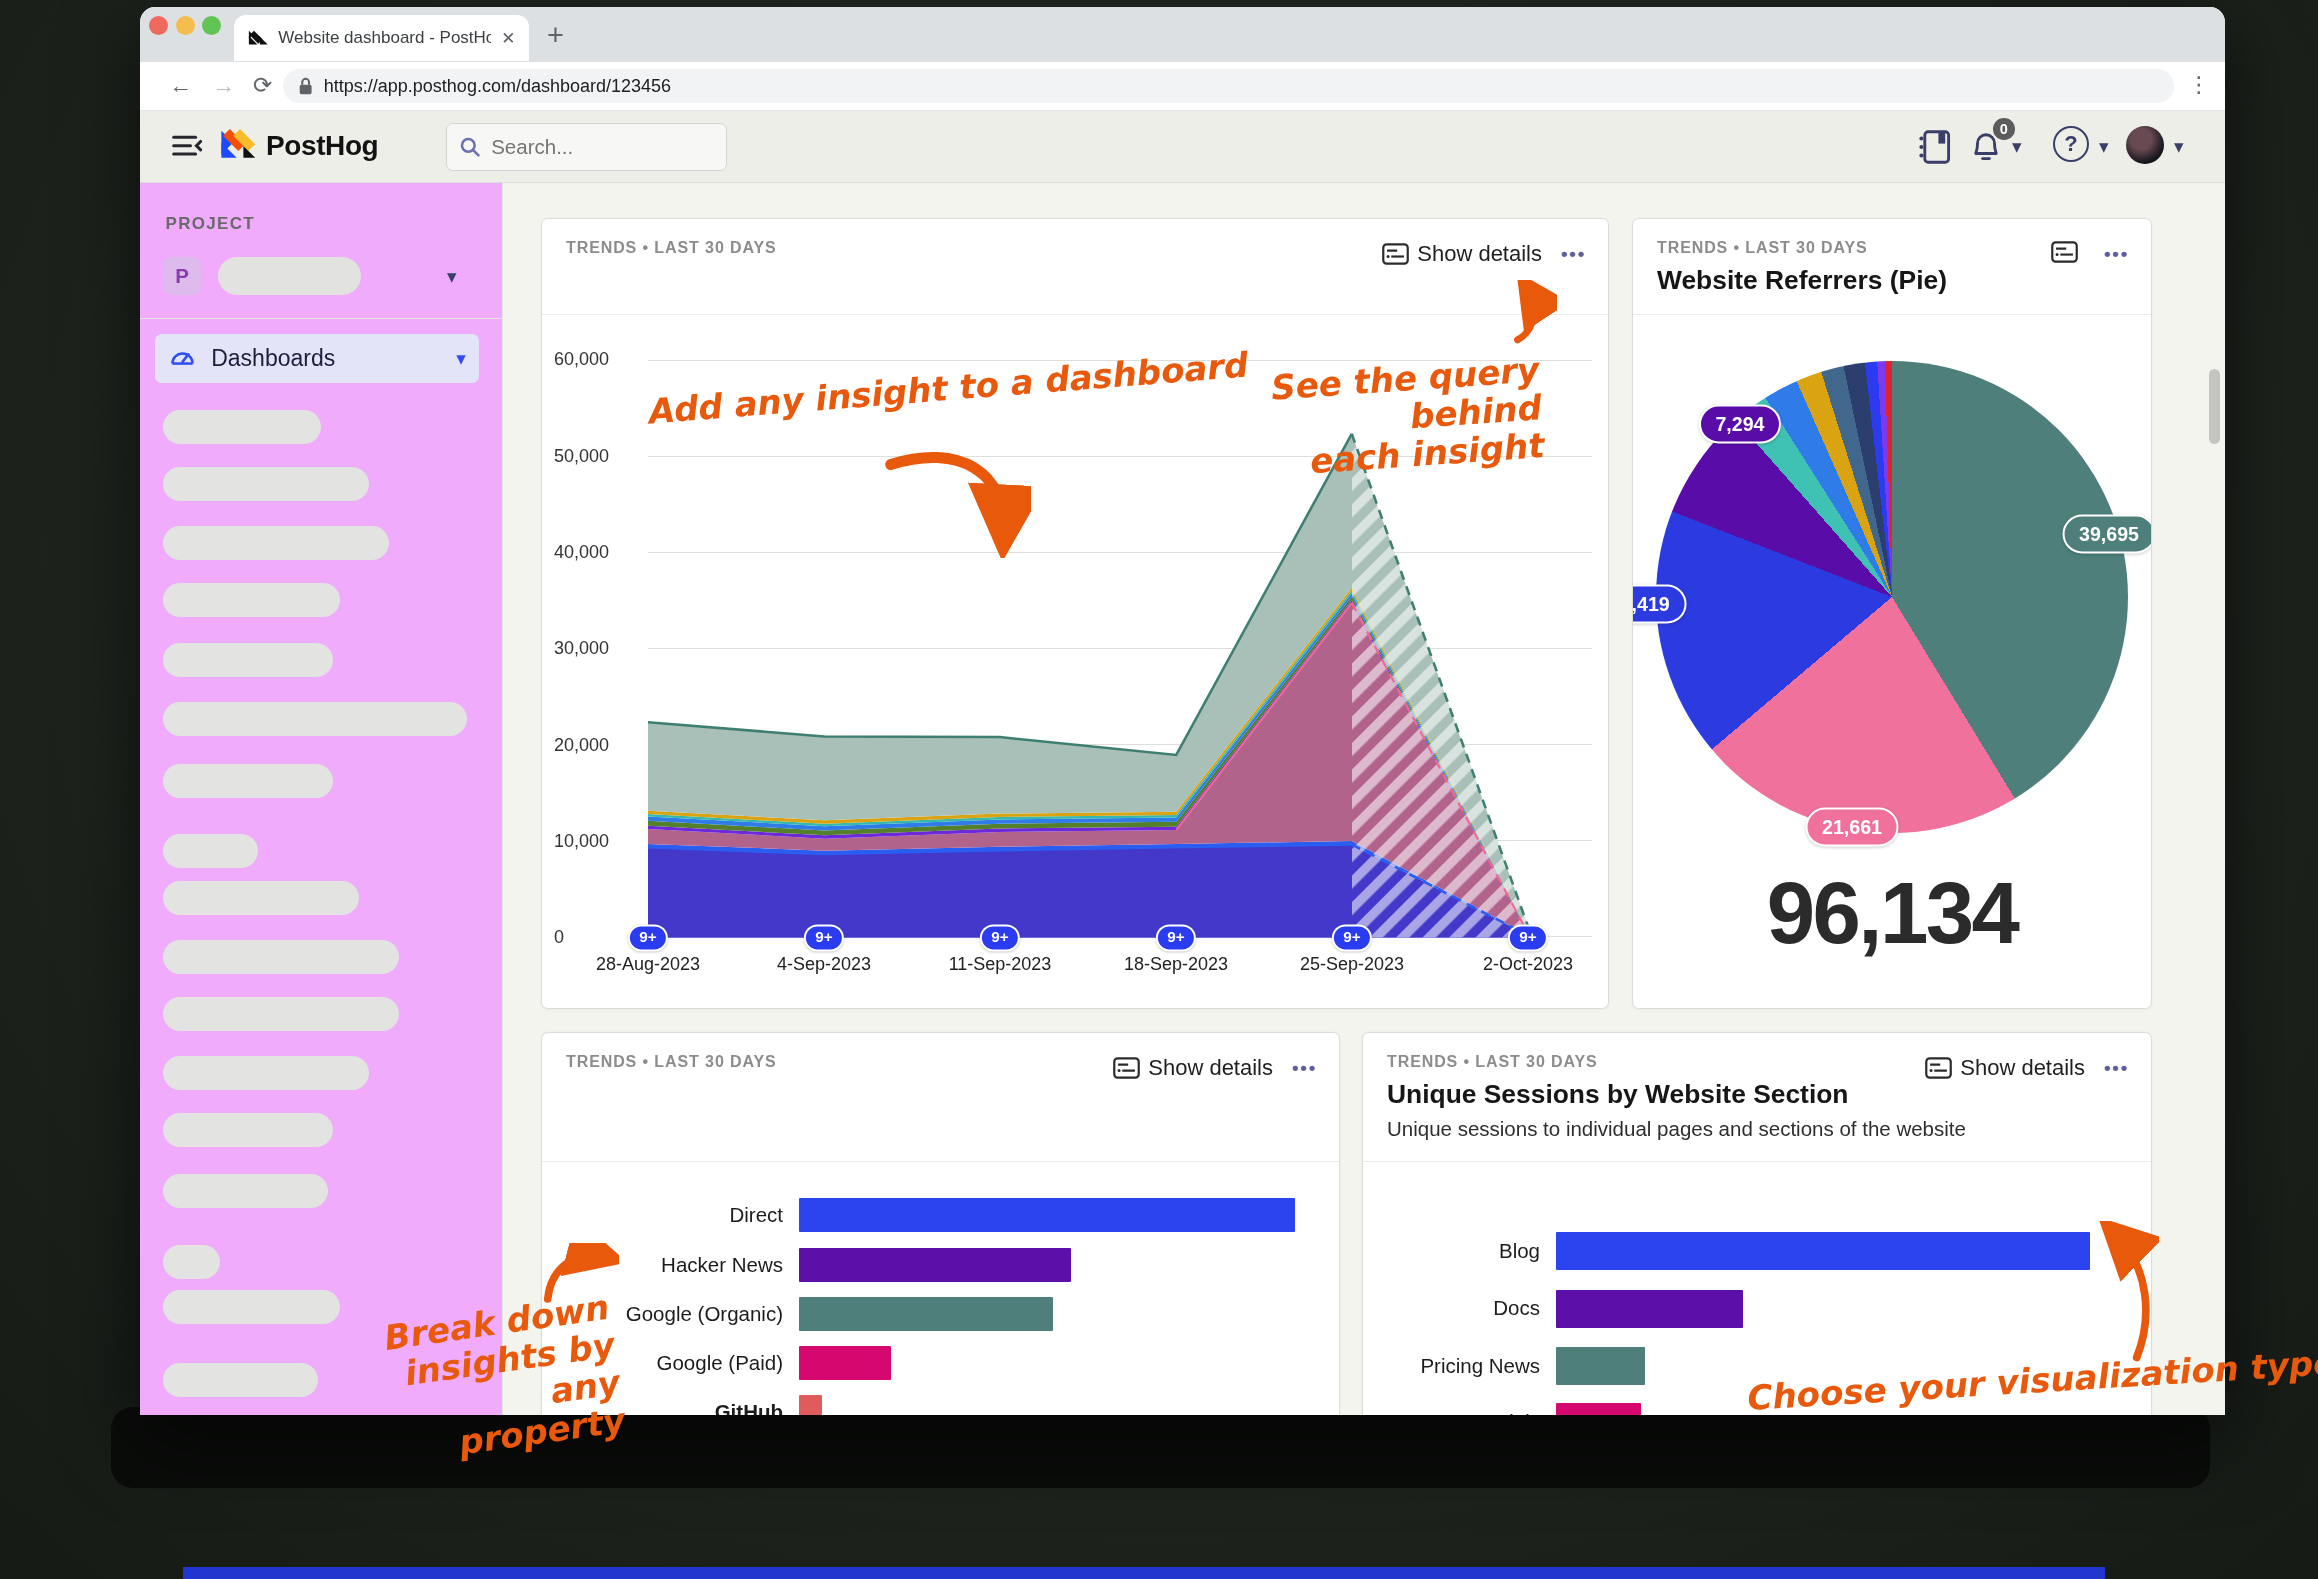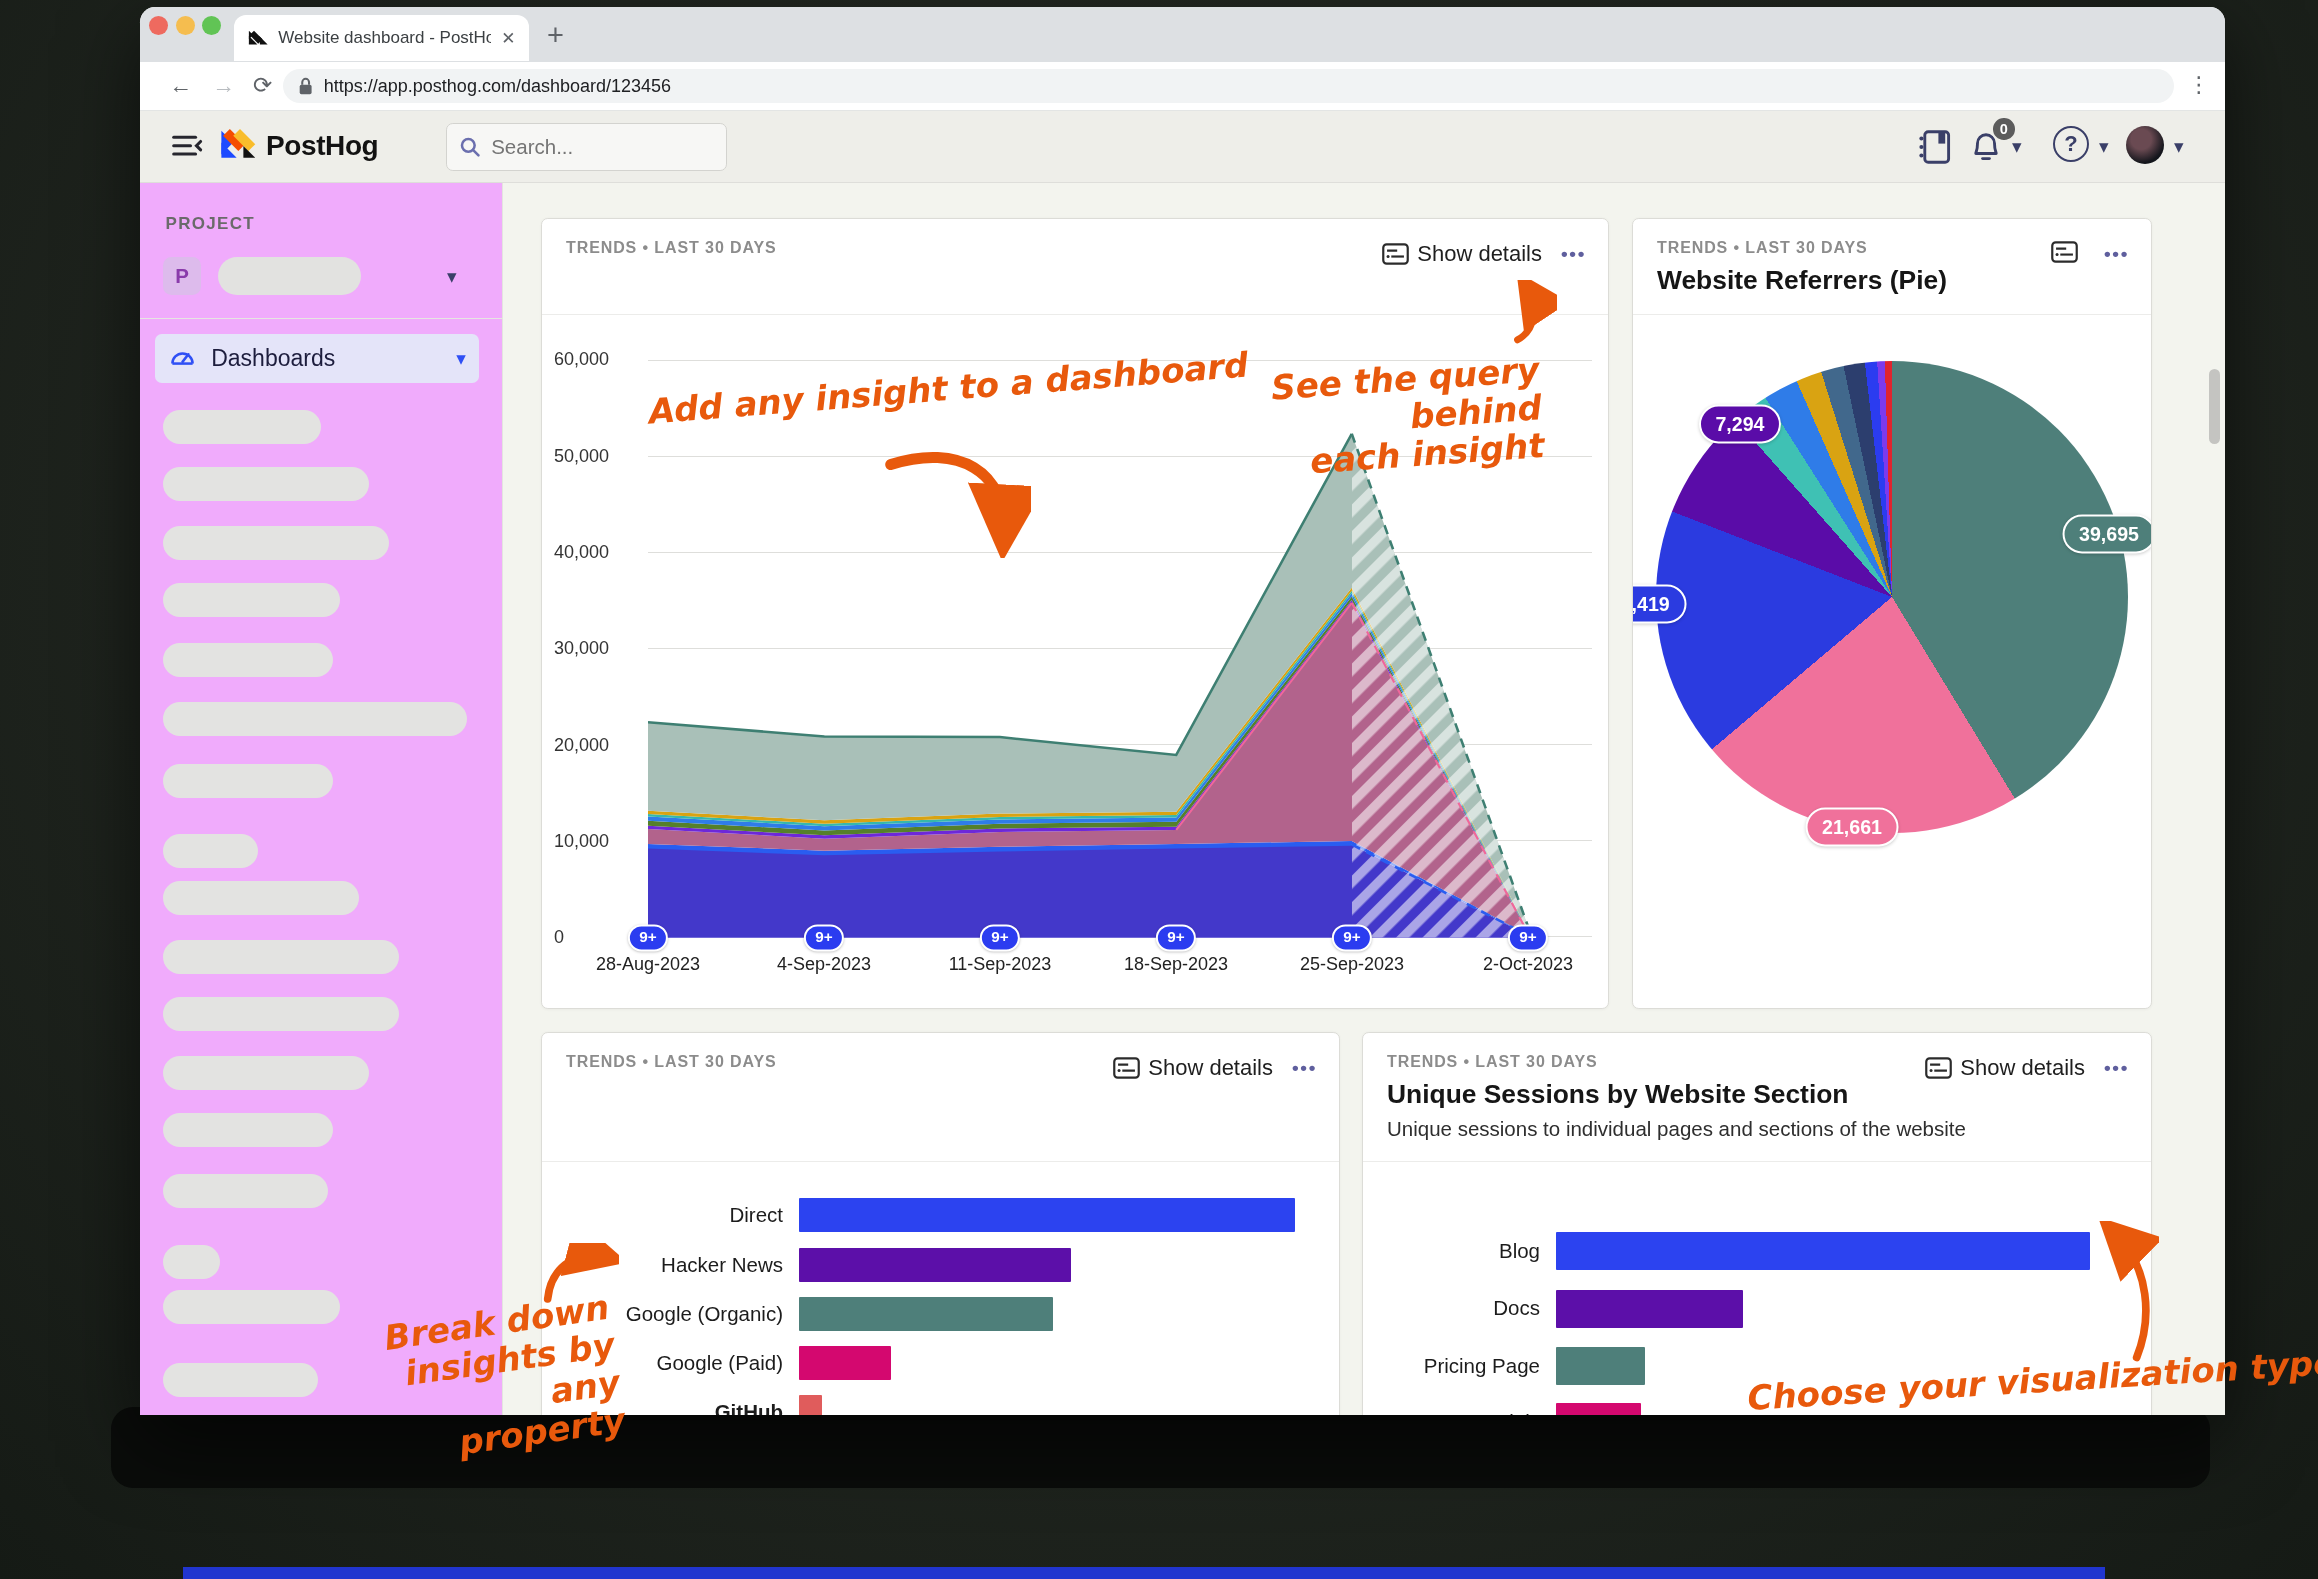--- a/index.html
+++ b/index.html
@@ -301,20 +301,21 @@
           </div>
           <div class="more-btn">•••</div>
           <div class="card-divider" style="top:95px;"></div>
           <div id="pie-disc" style="background: conic-gradient(rgb(78, 127, 122) 0%, rgb(78, 127, 122) 41.291%, rgb(240, 113, 155) 41.291%, rgb(240, 113, 155) 63.823%, rgb(43, 59, 224) 63.823%, rgb(43, 59, 224) 80.903%, rgb(90, 12, 168) 80.903%, rgb(90, 12, 168) 88.49%, rgb(63, 193, 180) 88.49%, rgb(63, 193, 180) 90.987%, rgb(47, 124, 232) 90.987%, rgb(47, 124, 232) 93.379%, rgb(217, 163, 18) 93.379%, rgb(217, 163, 18) 95.147%, rgb(65, 104, 140) 95.147%, rgb(65, 104, 140) 96.708%, rgb(44, 62, 110) 96.708%, rgb(44, 62, 110) 98.164%, rgb(43, 60, 240) 98.164%, rgb(43, 60, 240) 98.996%, rgb(124, 58, 237) 98.996%, rgb(124, 58, 237) 99.516%, rgb(224, 36, 46) 99.516%, rgb(224, 36, 46) 100%);"></div>
           <div id="pie-pills">
               <div class="pie-pill" style="left: 476px; top: 315px; background: rgb(78, 127, 122);">39,695</div>
               <div class="pie-pill" style="left: 219px; top: 608px; background: rgb(240, 113, 155);">21,661</div>
               <div class="pie-pill" style="left: 6.8px; top: 385px; background: rgb(43, 59, 224);">16,419</div>
               <div class="pie-pill" style="left: 107px; top: 205px; background: rgb(90, 12, 168);">7,294</div>
             </div>
+          <div class="pie-total">96,134</div>
         </div>
 
         <div class="card" style="left:38px; top:849px; width:799px; height:597px;">
           <div class="card-meta">TRENDS • LAST 30 DAYS</div>
           <div class="details-btn">
             <svg width="27" height="22" viewBox="0 0 32 26">
               <rect x="1.5" y="1.5" width="29" height="23" rx="4" fill="none" stroke="#2b2b2b" stroke-width="2.6"></rect>
               <line x1="6" y1="9" x2="18" y2="9" stroke="#2b2b2b" stroke-width="2.6"></line>
               <circle cx="7.2" cy="16" r="1.8" fill="#2b2b2b"></circle>
               <line x1="11" y1="16" x2="26" y2="16" stroke="#2b2b2b" stroke-width="2.6"></line>
@@ -352,21 +353,21 @@
             <span>Show details</span>
           </div>
           <div class="more-btn">•••</div>
           <div class="card-divider" style="top:128px;"></div>
           <div class="plot-grid" style="left:193px; top:141px; width:540px; height:452px;"></div>
           <div id="bars2-host">
               <div class="bar-label" style="left: 0px; width: 177px; top: 206px;">Blog</div>
               <div class="hbar" style="left: 193px; top: 199px; height: 38px; width: 534px; background: rgb(44, 67, 240);"></div>
               <div class="bar-label" style="left: 0px; width: 177px; top: 263px;">Docs</div>
               <div class="hbar" style="left: 193px; top: 257px; height: 38px; width: 187px; background: rgb(92, 15, 169);"></div>
-              <div class="bar-label" style="left: 0px; width: 177px; top: 321px;">Pricing Page</div>
+              <div class="bar-label" style="left: 0px; width: 177px; top: 321px;">Pricing News</div>
               <div class="hbar" style="left: 193px; top: 314px; height: 38px; width: 89px; background: rgb(78, 127, 122);"></div>
               <div class="bar-label" style="left: 0px; width: 177px; top: 377px;">Tutorials</div>
               <div class="hbar" style="left: 193px; top: 370px; height: 38px; width: 85px; background: rgb(212, 8, 111);"></div>
             </div>
         </div>
 
         <div class="scroll-thumb" style="right:5.1px; top:186px;"></div>
       </div>
     </div>
   </div>

